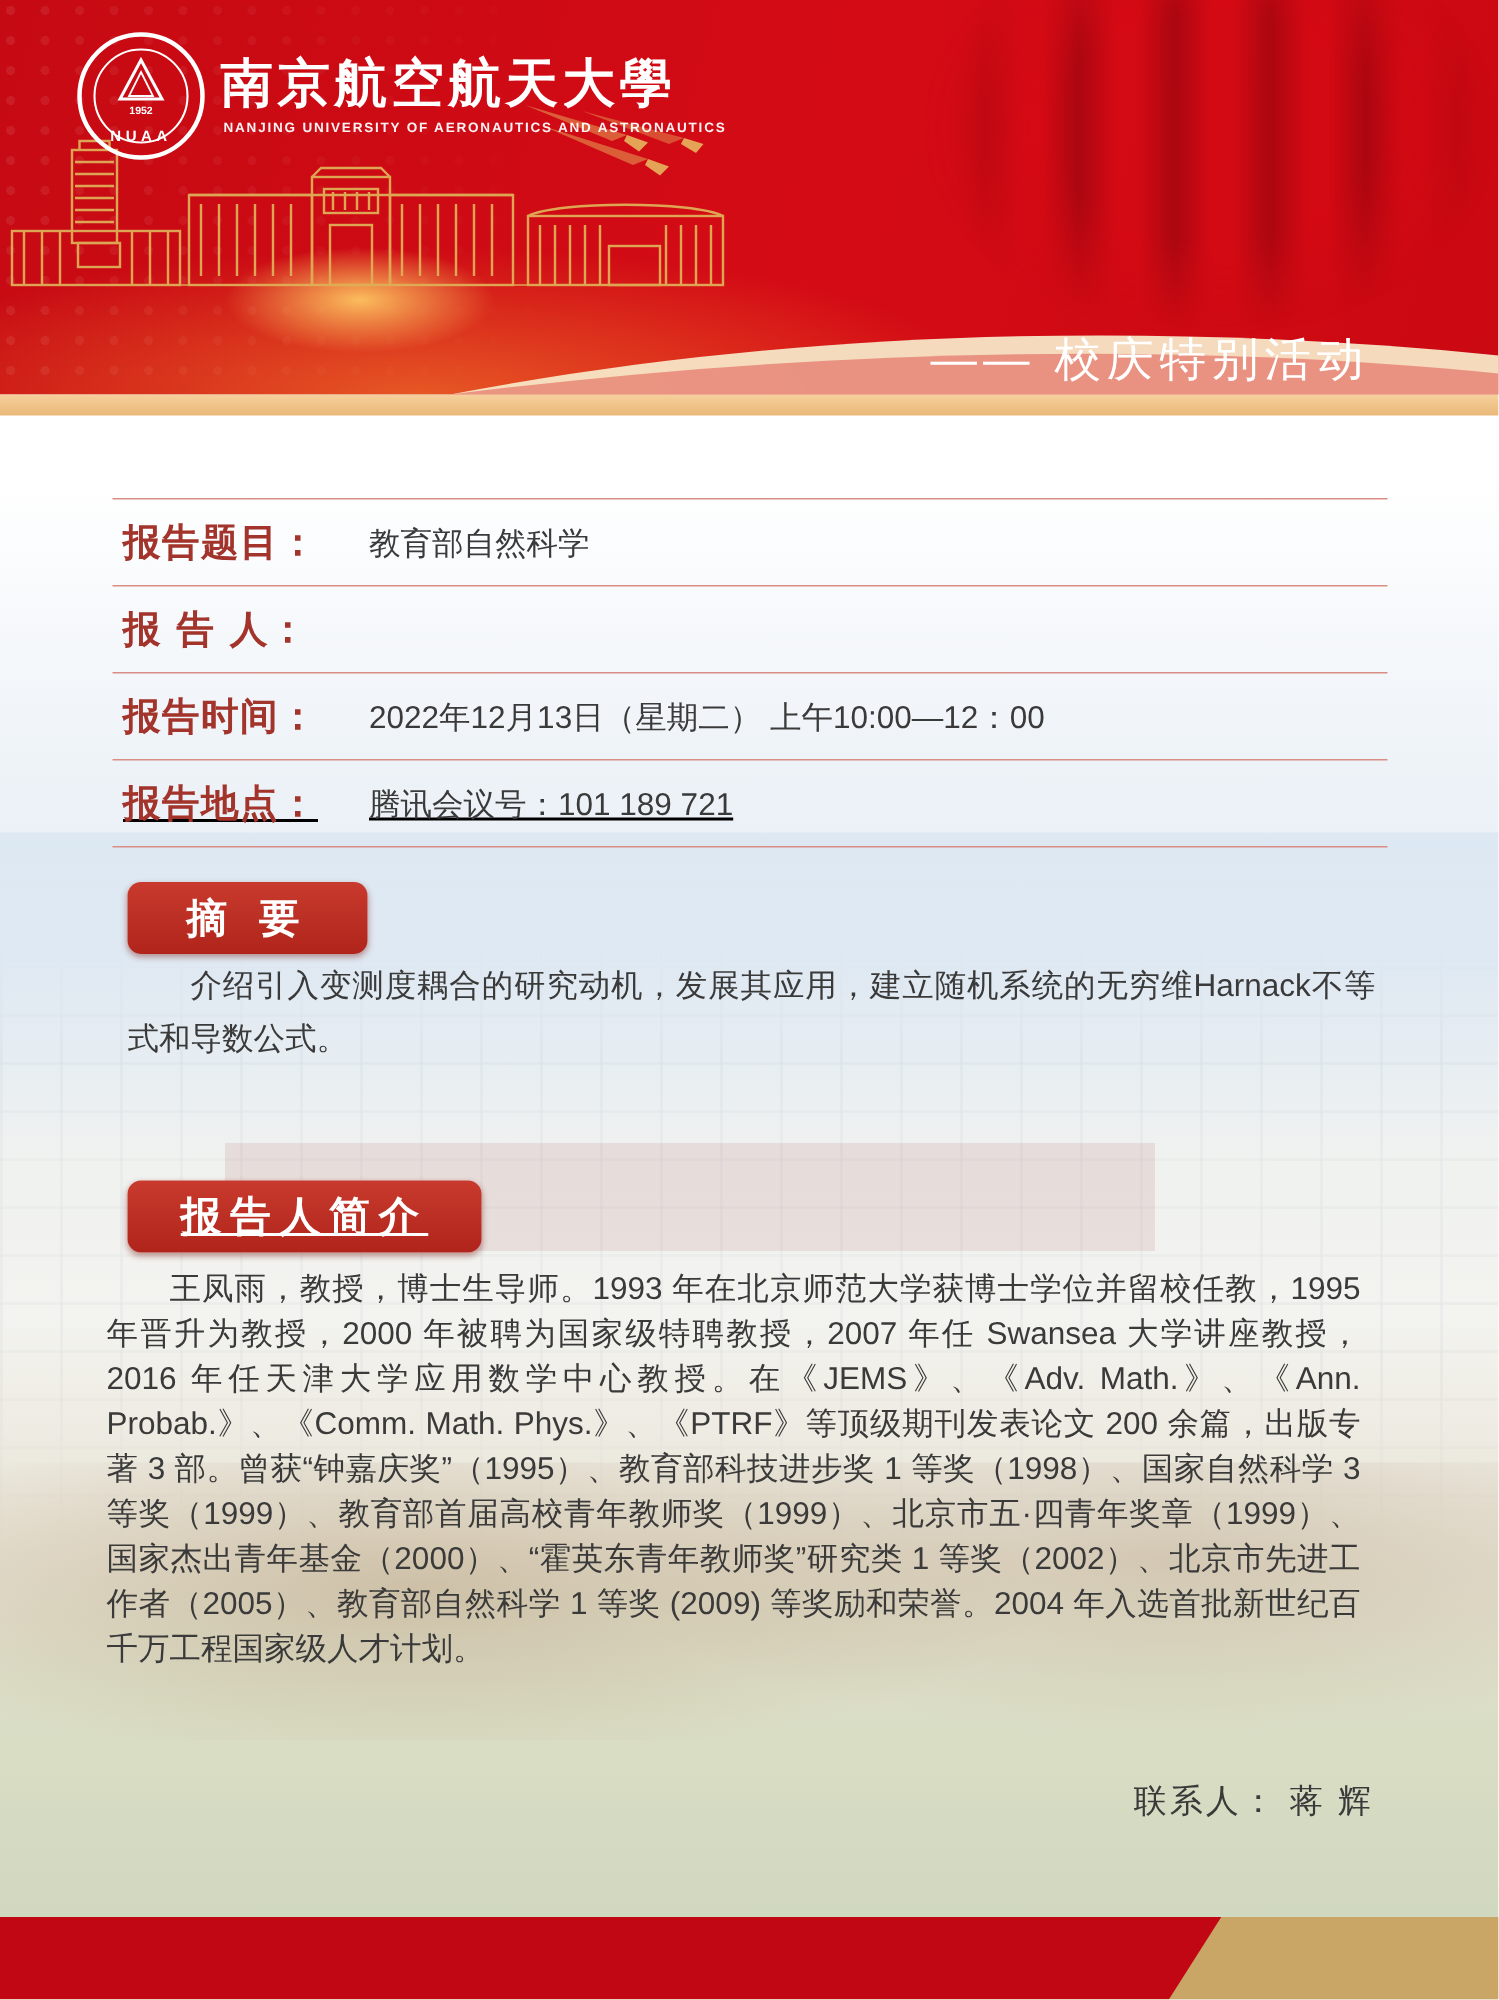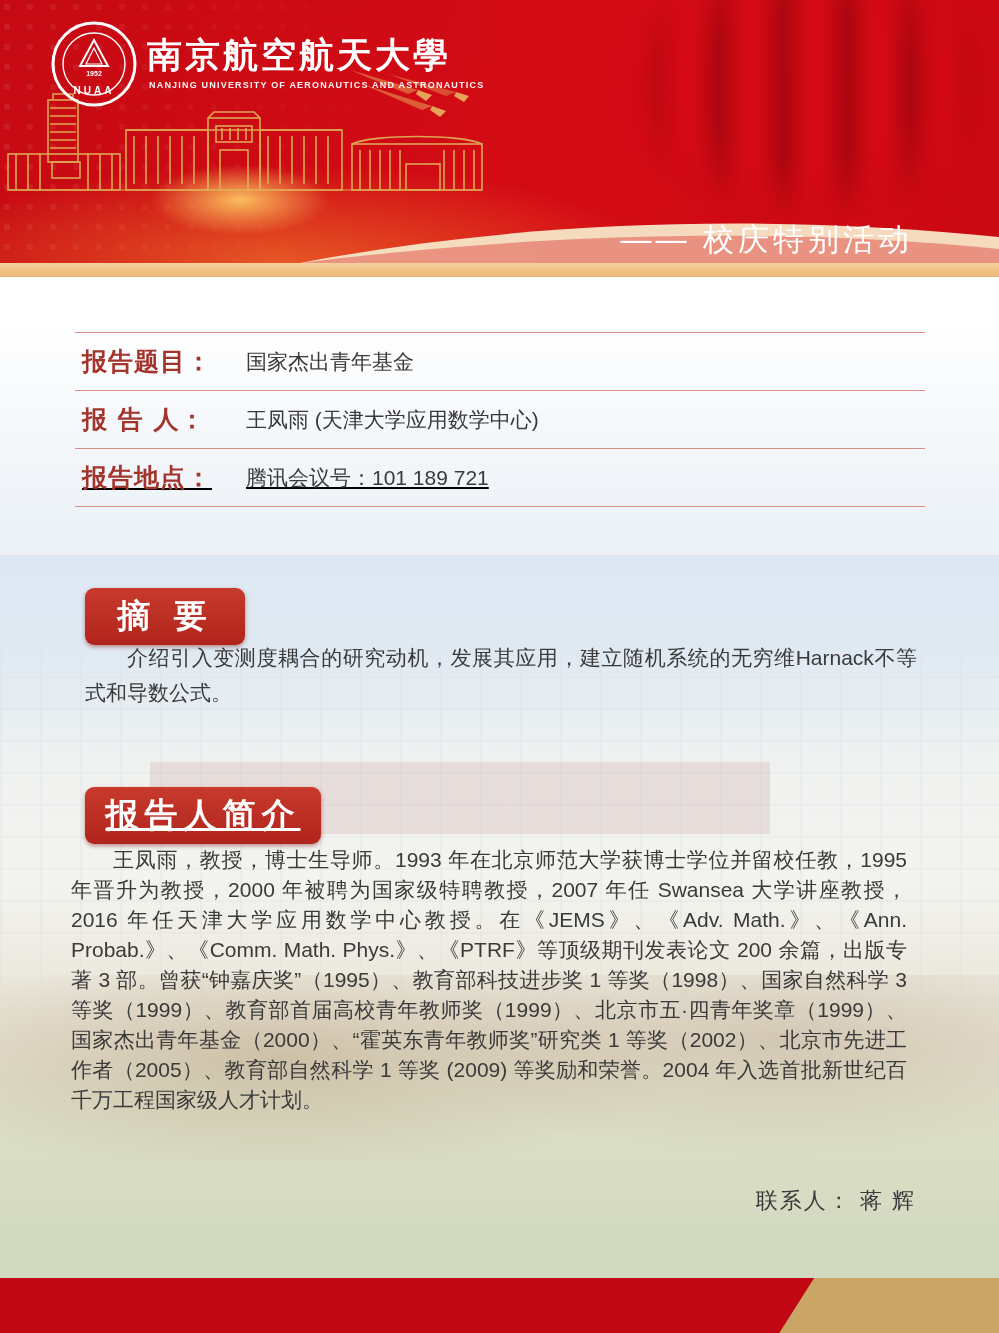--- a/index.html
+++ b/index.html
@@ -68,21 +68,21 @@
   .info-table{position:absolute;left:75px;top:332px;width:850px;z-index:3;}
   .info-row{display:flex;align-items:center;height:57px;border-top:1.5px solid #d98d85;}
   .info-row:last-child{border-bottom:1.5px solid #d98d85;text-decoration:underline;}
   .info-label{width:152px;flex:0 0 152px;padding-left:7px;
       font-family:"DejaVu Serif","Liberation Serif",serif;font-weight:700;
       color:#a2342b;font-size:25px;letter-spacing:1px;white-space:nowrap;}
   .info-value{color:#3a3a3a;font-size:21px;margin-left:12px;white-space:nowrap;}
 
   
   .badge{position:absolute;z-index:3;color:#fff;text-align:center;
-      font-family:"DejaVu Serif","Liberation Serif",serif;font-weight:700;font-size:33px;
+      font-family:"DejaVu Serif","Liberation Serif",serif;font-weight:700;font-size:27px;
       background:linear-gradient(180deg,#c83a2d,#b0241b);border-radius:9px;
       box-shadow:0 2px 4px rgba(120,25,15,.45);padding:6px 0;letter-spacing:6px;}
   .abstract-badge{left:85px;top:588px;width:160px;}
   .bio-badge{left:85px;top:787px;width:236px;text-decoration:underline;}
 
   .abstract-text{position:absolute;left:85px;top:640px;width:832px;z-index:3;margin:0;
       color:#3a3a3a;font-size:21px;line-height:35px;text-indent:2em;text-align:justify;}
   .bio-text{position:absolute;left:71px;top:845px;width:836px;z-index:3;margin:0;
       color:#3a3a3a;font-size:21px;line-height:30px;text-indent:2em;text-align:justify;}
 
@@ -168,25 +168,28 @@
     <div class="uni-en">NANJING UNIVERSITY OF AERONAUTICS AND ASTRONAUTICS</div>
 
     <div class="sub-title">—— 校庆特别活动</div>
   </div>
 
   <div class="gold-strip"></div>
 
   <div class="info-table">
     <div class="info-row">
       <span class="info-label">报告题目：</span>
-      <span class="info-value">国家杰出青年基金</span>
+      <span class="info-value">教育部自然科学</span>
     </div>
     <div class="info-row">
       <span class="info-label">报 告 人：</span>
-      <span class="info-value">王凤雨 (天津大学应用数学中心)</span>
+    </div>
+    <div class="info-row">
+      <span class="info-label">报告时间：</span>
+      <span class="info-value">2022年12月13日（星期二） 上午10:00—12：00</span>
     </div>
     <div class="info-row">
       <span class="info-label">报告地点：</span>
       <span class="info-value">腾讯会议号：101 189 721</span>
     </div>
   </div>
 
   <div class="badge abstract-badge">摘 要</div>
   <p class="abstract-text">介绍引入变测度耦合的研究动机，发展其应用，建立随机系统的无穷维Harnack不等式和导数公式。</p>
 

